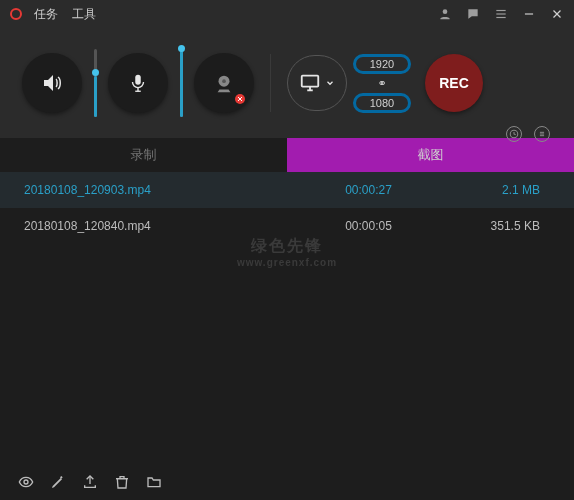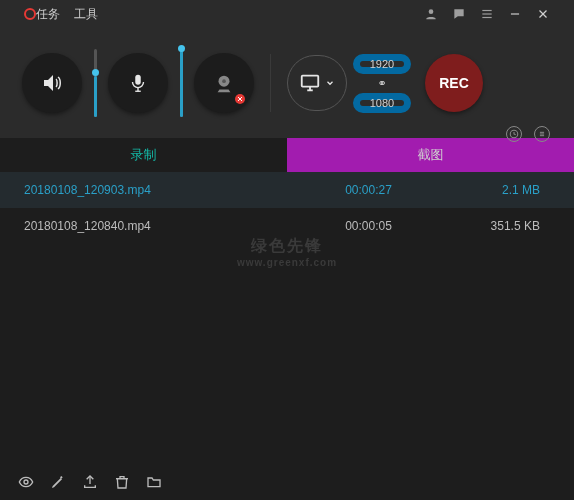--- a/index.html
+++ b/index.html
@@ -1,50 +1,50 @@
 <!DOCTYPE html>
 <html><head>
 <meta charset="utf-8">
 <style>
   * { box-sizing: border-box; margin: 0; padding: 0; }
   html, body { width: 574px; height: 500px; background: #3c3c3c; font-family: "Microsoft YaHei", Arial, sans-serif; overflow: hidden; }
   .window { width: 574px; height: 500px; background: #2b2b2b; display: flex; flex-direction: column; }
 
   
-  .titlebar { height: 28px; background: #2b2b2b; display: flex; align-items: center; padding: 0 24px; }
+  .titlebar { height: 28px; background: #2b2b2b; display: flex; align-items: center; padding: 0 10px; gap: 12px; }
   .app-icon { width: 12px; height: 12px; border: 2px solid #e53935; border-radius: 50%; }
   .titlebar .menu { display: flex; gap: 14px; }
   .titlebar .menu span { color: #cfcfcf; font-size: 12px; }
   .titlebar .right { margin-left: auto; display: flex; gap: 14px; align-items: center; color: #9e9e9e; }
   .titlebar .right svg { display: block; }
 
   
   .toolbar { height: 110px; display: flex; align-items: center; padding: 0 16px 0 22px; gap: 2px; }
   .circle-btn { width: 52px; height: 52px; border: 1px solid #555; border-radius: 50%; display: flex; align-items: center; justify-content: center; color: #e6e6e6; }
   .circle-btn.flat { background: #2b2b2b; }
   .dark-disc { width: 60px; height: 60px; background: #1c1c1c; border-radius: 50%; display: flex; align-items: center; justify-content: center; color: #e6e6e6; box-shadow: 0 2px 4px rgba(0,0,0,0.4); }
   .vslider { width: 22px; height: 68px; display: flex; flex-direction: column; align-items: center; justify-content: center; }
   .vslider .track { width: 3px; height: 68px; background: #555; position: relative; border-radius: 2px; }
   .vslider .fill { position: absolute; bottom: 0; left: 0; width: 3px; background: #2aa0c8; border-radius: 2px; }
   .vslider .thumb { position: absolute; width: 7px; height: 7px; border-radius: 50%; background: #45c3ec; left: -2px; }
   .sep { width: 1px; height: 58px; background: #3a3a3a; margin: 0 14px; }
   .res-group { display: flex; align-items: center; gap: 6px; }
   .pill-stack { display: flex; flex-direction: column; gap: 4px; align-items: center; }
-  .pill { min-width: 58px; height: 20px; border: 7px solid #0369a1; border-radius: 10px; color: #d0d0d0; font-size: 11px; display: flex; align-items: center; justify-content: center; }
+  .pill { min-width: 58px; height: 20px; border: 3px solid #0369a1; border-radius: 10px; color: #d0d0d0; font-size: 11px; display: flex; align-items: center; justify-content: center; }
   .link-icon { color: #d0d0d0; font-size: 11px; line-height: 1; }
   .rec-btn { width: 58px; height: 58px; border-radius: 50%; background: #7f1d1d; display: flex; align-items: center; justify-content: center; color: #fff; font-weight: bold; font-size: 14px; margin-left: 12px; box-shadow: 0 2px 4px rgba(0,0,0,0.4); }
 
   
   .mini-row { position: absolute; right: 24px; top: 126px; display: flex; gap: 12px; color: #888; }
   .mini { width: 16px; height: 16px; border: 1.5px solid #888; border-radius: 50%; display: flex; align-items: center; justify-content: center; }
 
   
   .tabs { height: 34px; display: flex; }
   .tab { flex: 1; display: flex; align-items: center; justify-content: center; font-size: 13px; }
-  .tab.active { background: #1d1d1d; color: #14b8a6; }
+  .tab.active { background: #1d1d1d; color: #737373; }
   .tab.inactive { background: #a21caf; color: #cfcfcf; }
 
   
   .list { flex: 1; background: #1d1d1d; overflow: hidden; }
   .row { height: 36px; display: flex; align-items: center; padding: 0 24px; font-size: 12px; }
   .row .c1 { flex: 0 0 54%; }
   .row .c2 { flex: 0 0 23%; text-align: center; }
   .row .c3 { flex: 0 0 23%; text-align: right; padding-right: 10px; }
   .row.sel { background: #242b2f; color: #2aa0c8; justify-content: center; }
   .row.norm { color: #bcbcbc; }

